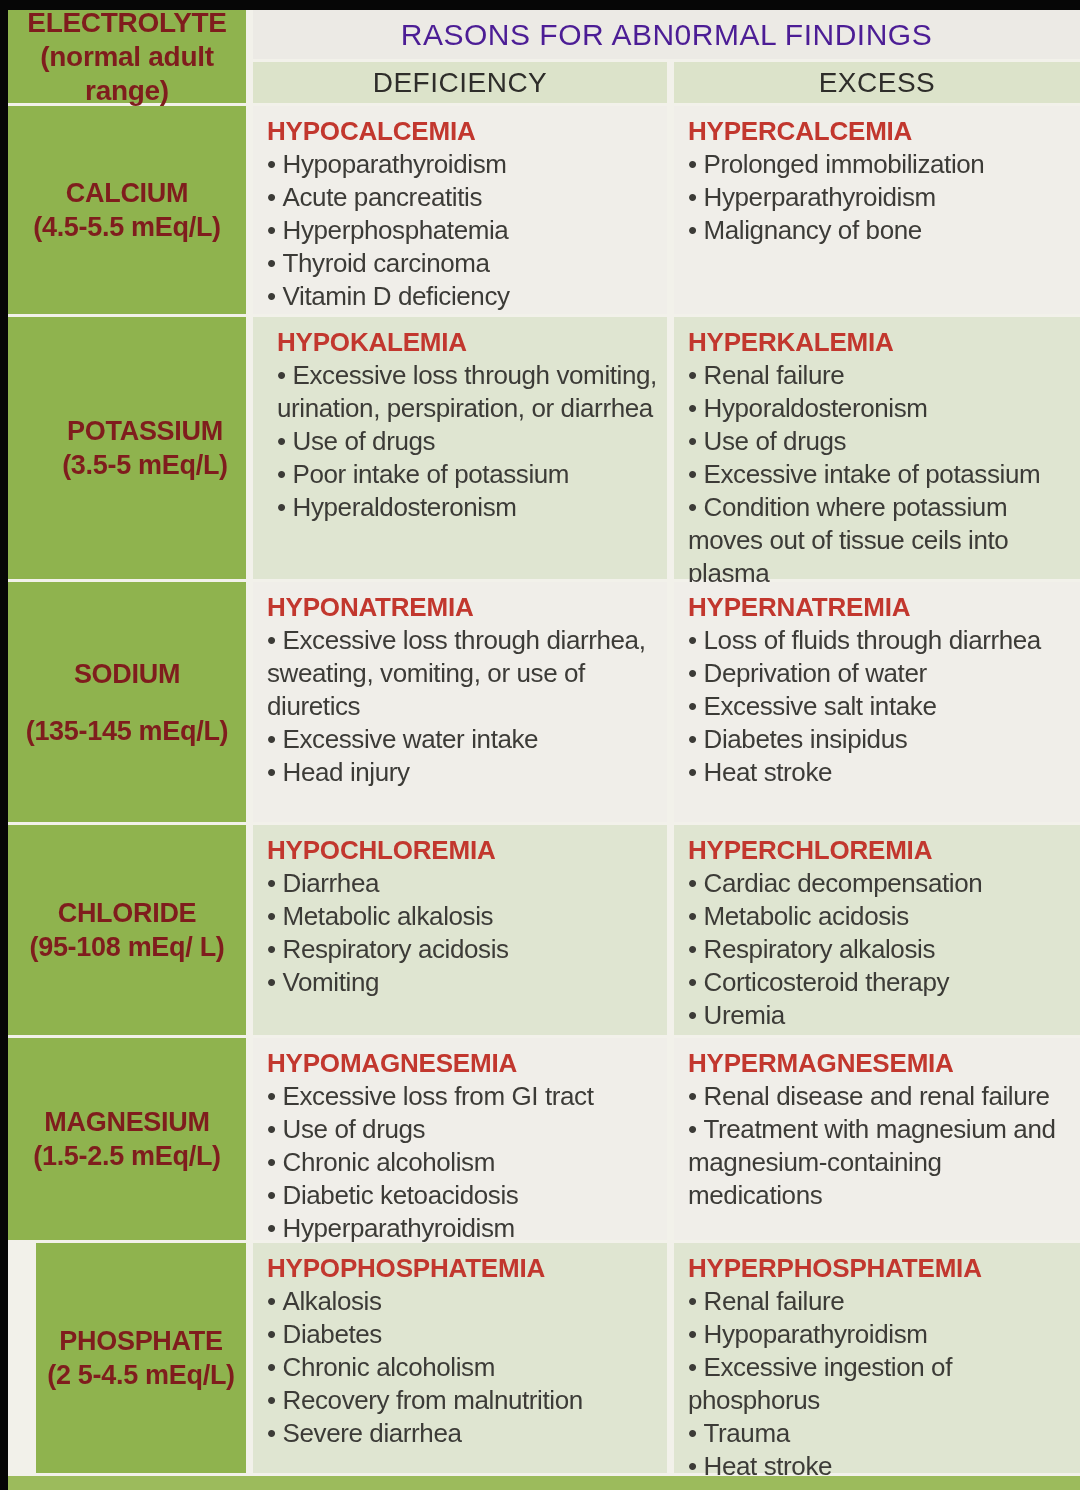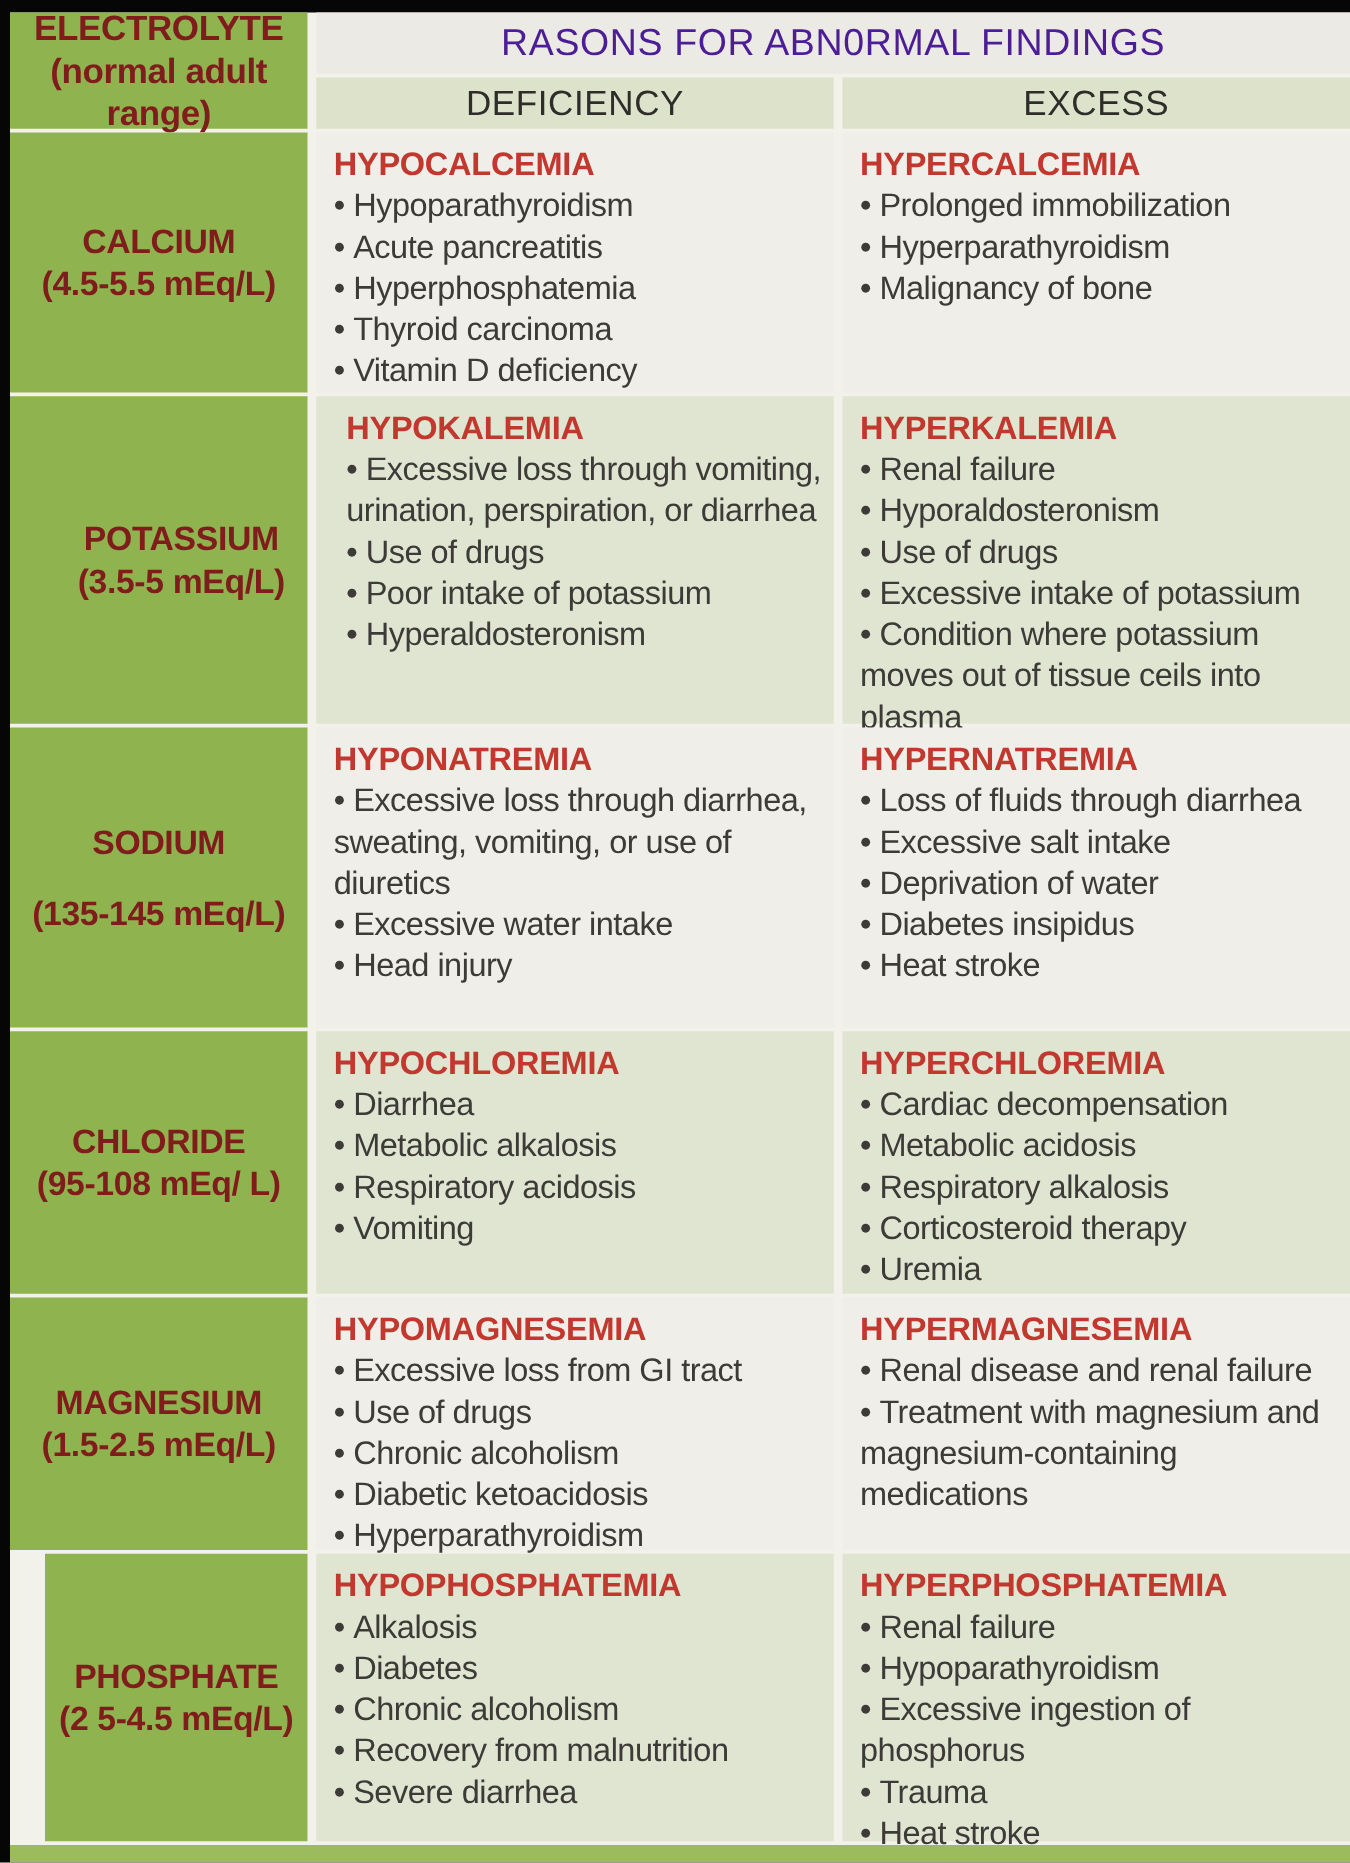--- a/index.html
+++ b/index.html
@@ -122,22 +122,22 @@
   </div>
   <div class="cell content-cell tint-light" style="grid-column:2;grid-row:5;">
     <div class="cell-title">HYPONATREMIA</div>
     <div class="item">Excessive loss through diarrhea, sweating, vomiting, or use of diuretics</div>
     <div class="item">Excessive water intake</div>
     <div class="item">Head injury</div>
   </div>
   <div class="cell content-cell tint-light" style="grid-column:3;grid-row:5;">
     <div class="cell-title">HYPERNATREMIA</div>
     <div class="item">Loss of fluids through diarrhea</div>
+    <div class="item">Deprivation of water</div>
     <div class="item">Excessive salt intake</div>
-    <div class="item">Deprivation of water</div>
     <div class="item">Diabetes insipidus</div>
     <div class="item">Heat stroke</div>
   </div>
 
   <div class="cell green-cell label-cell" style="grid-row:6;">
     <div>CHLORIDE</div>
     <div>(95-108 mEq/ L)</div>
   </div>
   <div class="cell content-cell tint-green" style="grid-column:2;grid-row:6;">
     <div class="cell-title">HYPOCHLOREMIA</div>

